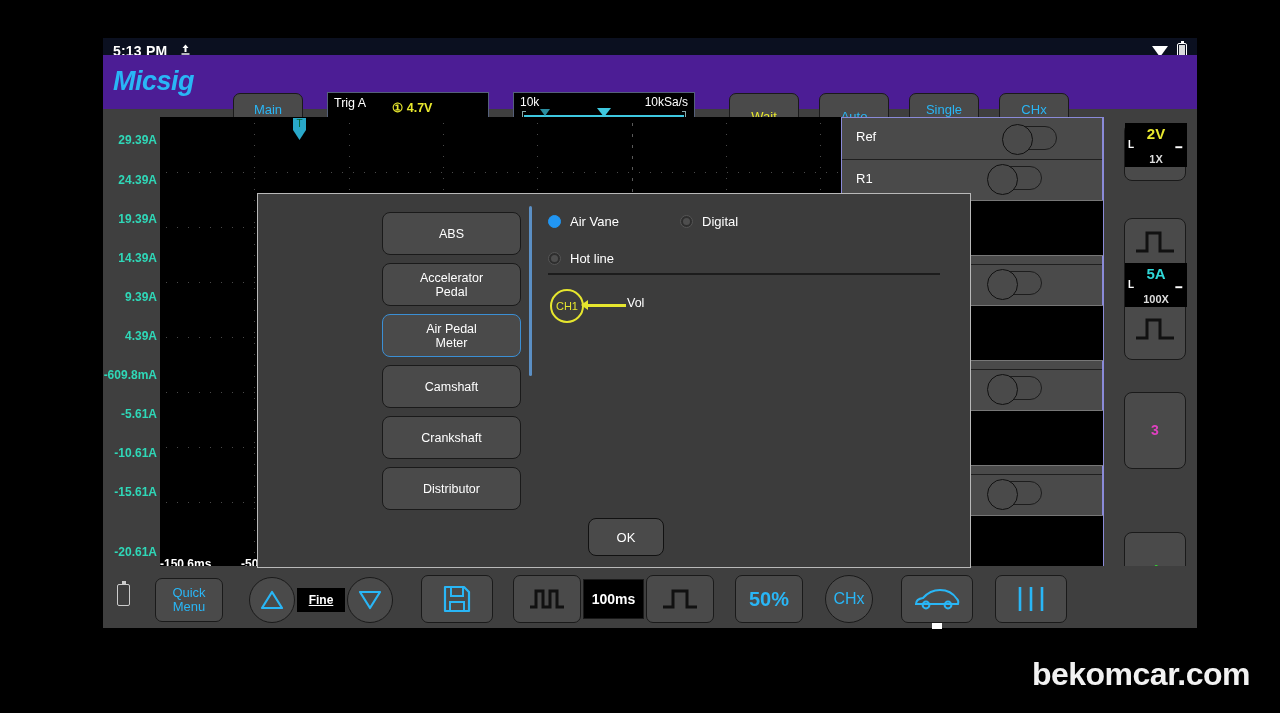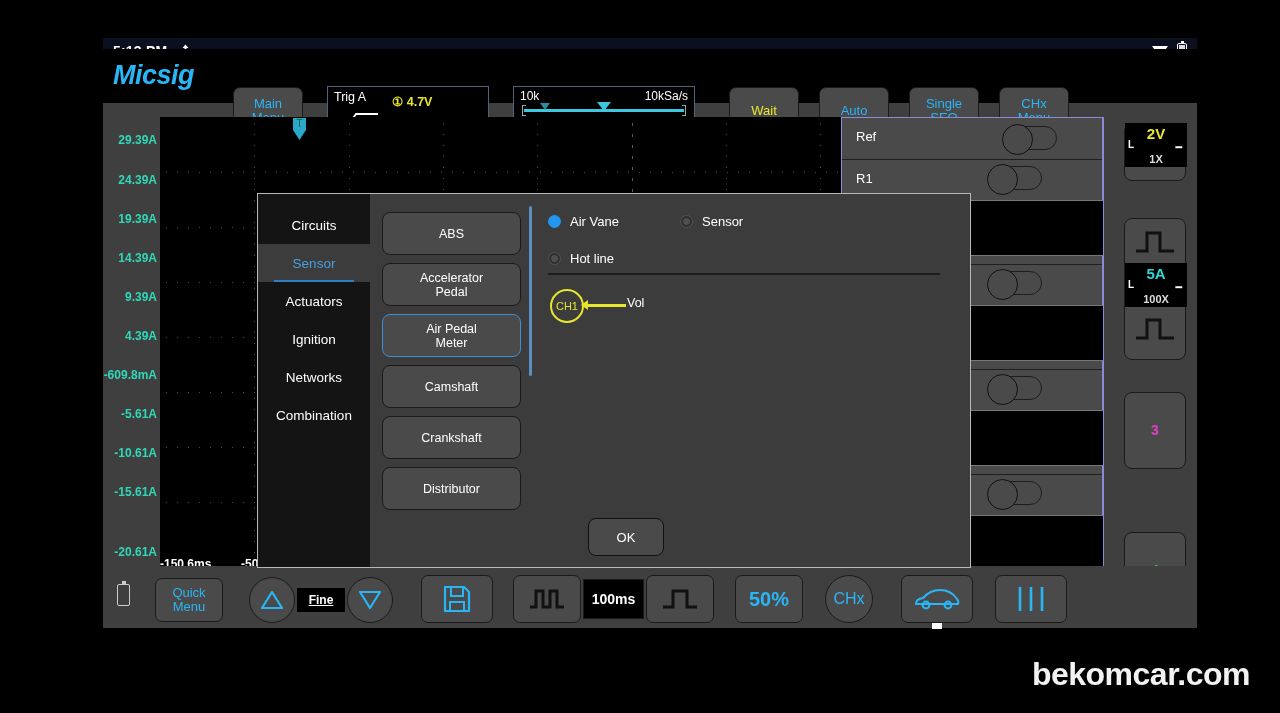--- a/index.html
+++ b/index.html
@@ -26,21 +26,21 @@
   .wifi-ico::before{
     content:""; position:absolute; left:0; top:1px; width:0; height:0;
     border-left:8.5px solid transparent; border-right:8.5px solid transparent;
     border-top:11px solid #fff;
   }
   .batt-ico { width: 10px; height: 16px; border: 1.6px solid #fff; border-radius: 2px; position: relative; }
   .batt-ico::after{ content:""; position:absolute; left:2.5px; top:-3px; width:3px; height:2px; background:#fff;}
   .batt-ico::before{ content:""; position:absolute; left:1px; top:1px; right:1px; bottom:1px; background:#fff; opacity:.85;}
 
   
-  .toptoolbar { position: absolute; left:0; top:11px; width:100%; height:54px; background:#000000; }
+  .toptoolbar { position: absolute; left:0; top:17px; width:100%; height:54px; background:#4c1d95; }
   .brand {
     position:absolute; left:10px; top:11px; color:#29b6f6; font-size:27px;
     font-weight:bold; font-style:italic; letter-spacing:-.5px;
     font-family:"Liberation Sans", sans-serif;
   }
   .tbtn {
     position:absolute; background:#4a4a4a; border:1.5px solid #1a1a1a; border-radius:7px;
     color:#29b6f6; font-size:13px; text-align:center; display:flex; align-items:center;
     justify-content:center; line-height:1.08; cursor:pointer;
   }
@@ -1356,49 +1356,41 @@
         <svg width="34" height="28" viewBox="0 0 34 28">
           <line x1="6" y1="2" x2="6" y2="26" stroke="#29b6f6" stroke-width="2.6"></line>
           <line x1="17" y1="2" x2="17" y2="26" stroke="#29b6f6" stroke-width="2.6"></line>
           <line x1="28" y1="2" x2="28" y2="26" stroke="#29b6f6" stroke-width="2.6"></line>
         </svg>
       </div>
     </div>
 
     <div class="dialog">
 
-      <div class="dlg-nav">
-        <div class="navitem" style="margin-top:12px;">Circuits</div>
-        <div class="navitem active">Sensor</div>
-        <div class="navitem">Actuators</div>
-        <div class="navitem">Ignition</div>
-        <div class="navitem">Networks</div>
-        <div class="navitem">Combination</div>
-      </div>
 
       <div class="dlg-list">
         <div class="listbtn" style="margin-top:18px; white-space:pre-line;">ABS</div>
         <div class="listbtn" style="white-space:pre-line;">Accelerator
 Pedal</div>
         <div class="listbtn sel" style="white-space:pre-line;">Air Pedal
 Meter</div>
         <div class="listbtn" style="white-space:pre-line;">Camshaft</div>
         <div class="listbtn" style="white-space:pre-line;">Crankshaft</div>
         <div class="listbtn" style="white-space:pre-line;">Distributor</div>
         <div class="scrollbar"></div>
       </div>
 
       <div class="dlg-main">
         <div class="radio-row" style="left:13px; top:20px;">
           <span class="radio on"></span>
           <span class="radio-label">Air Vane</span>
         </div>
         <div class="radio-row" style="left:145px; top:20px;">
           <span class="radio off"></span>
-          <span class="radio-label">Sensor</span>
+          <span class="radio-label">Digital</span>
         </div>
         <div class="radio-row" style="left:13px; top:57px;">
           <span class="radio off"></span>
           <span class="radio-label">Hot line</span>
         </div>
 
         <div class="divider"></div>
 
         <div class="ch-circle">CH1</div>
         <div class="ch-line"></div>

